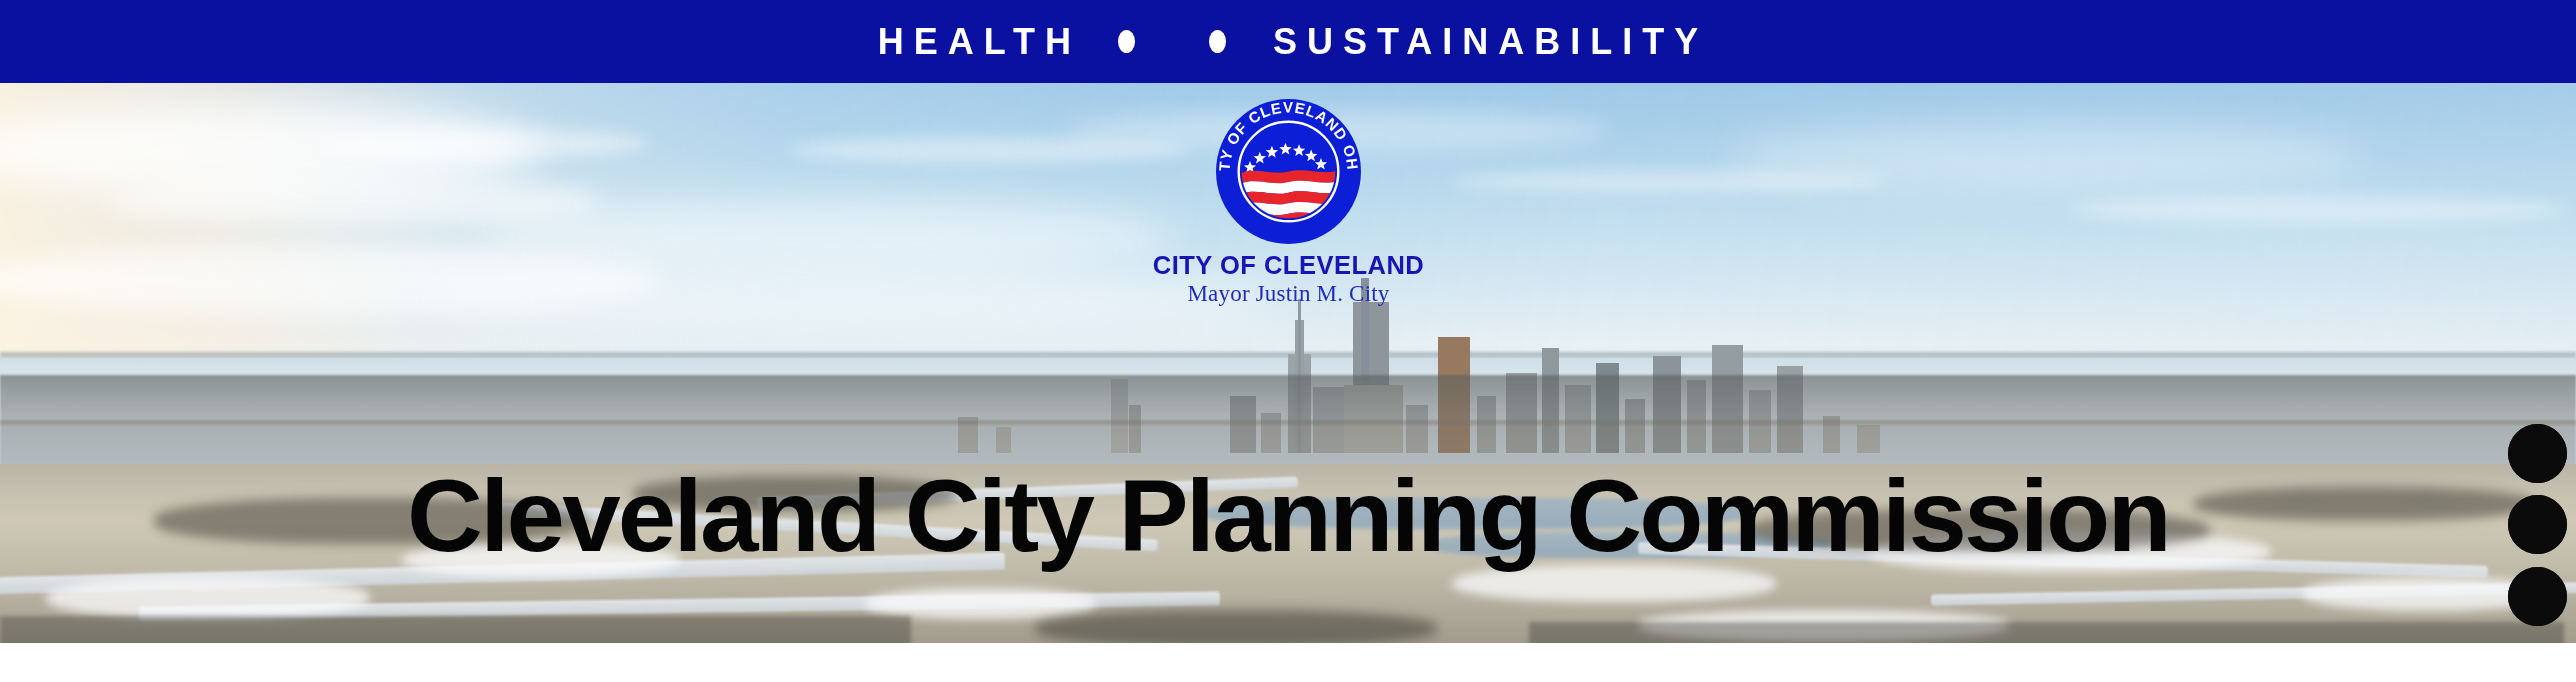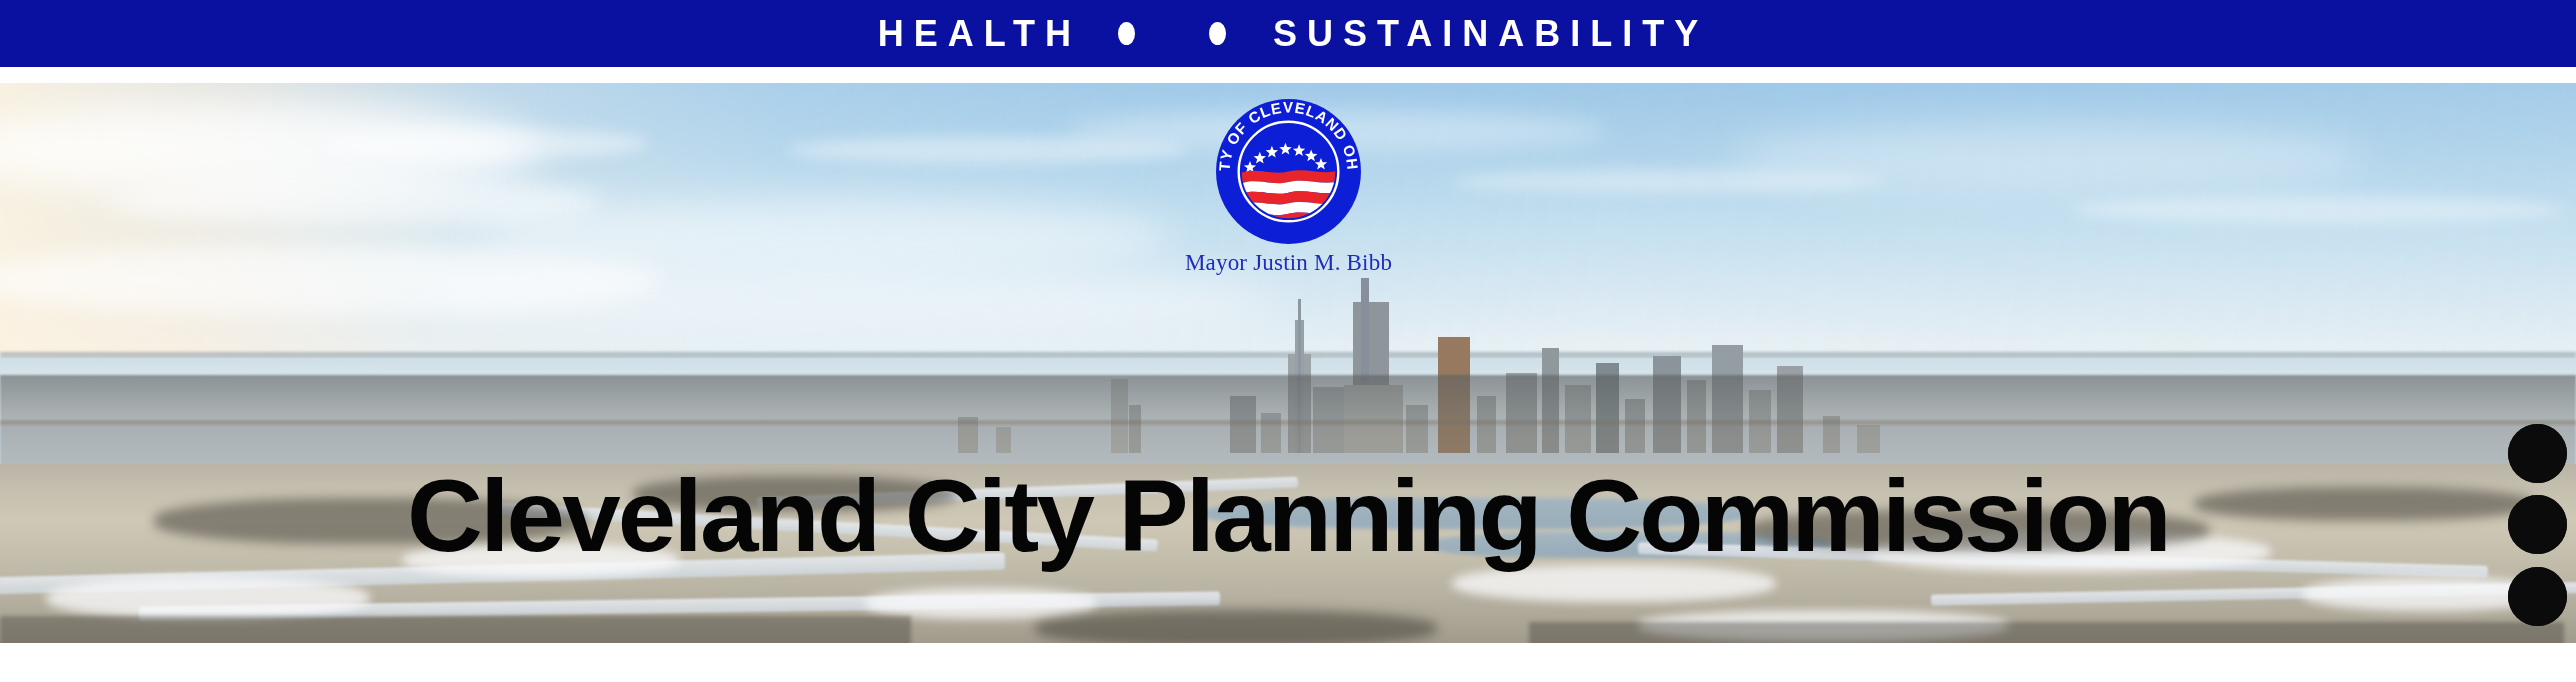--- a/index.html
+++ b/index.html
@@ -3,21 +3,21 @@
 <meta charset="utf-8">
 <title>Cleveland City Planning Commission</title>
 <style>
   html,body{margin:0;padding:0;background:#ffffff;}
   body{width:2576px;height:682px;overflow:hidden;font-family:"Liberation Sans",sans-serif;}
 
   #page{position:relative;width:2576px;height:682px;background:#ffffff;overflow:hidden;}
 
   
   .topbar{
-    position:absolute;left:0;top:0;width:2576px;height:67px;
+    position:absolute;left:0;top:0;width:2576px;height:83px;
     background:#0a10a0;
     display:flex;align-items:center;justify-content:center;
   }
   .topbar-inner{display:flex;align-items:center;justify-content:center;gap:0;}
   .tagword{
     color:#ffffff;font-family:"Liberation Sans",sans-serif;
     font-weight:700;font-size:36px;letter-spacing:10px;
     text-indent:10px;line-height:1;white-space:nowrap;
     -webkit-font-smoothing:antialiased;
   }
@@ -263,21 +263,22 @@
             <g>
               <path d="M32,104 C56,92 76,106 100,100 C124,94 146,106 170,98 L170,112 C146,120 124,108 100,114 C76,120 56,106 32,118 Z" fill="#e8252a"></path>
               <path d="M32,118 C56,106 76,120 100,114 C124,108 146,120 170,112 L170,126 C146,134 124,122 100,128 C76,134 56,120 32,132 Z" fill="#ffffff"></path>
               <path d="M32,132 C56,120 76,134 100,128 C124,122 146,134 170,126 L170,140 C146,148 124,136 100,142 C76,148 56,134 32,146 Z" fill="#e8252a"></path>
               <path d="M32,146 C56,134 76,148 100,142 C124,136 146,148 170,140 L170,154 C146,162 124,150 100,156 C76,162 56,148 32,160 Z" fill="#ffffff"></path>
               <path d="M32,160 C56,148 76,162 100,156 C124,150 146,162 170,154 L170,168 C146,176 124,164 100,170 C76,176 56,162 32,174 Z" fill="#e8252a"></path>
             </g>
           </g>
         </svg>
       </div>
-      <div class="mayorline">Mayor Justin M. Bibb</div>
+      <div class="cityline">CITY OF CLEVELAND</div>
+      <div class="mayorline">Mayor Justin M. City</div>
     </div>
 
     <div class="bigtitle" style="top:382px;">Cleveland City Planning Commission</div>
 
     <div class="socials" style="top:341px;">
 
       <div class="sbtn" title="YouTube">
         <svg width="59" height="59" viewBox="0 0 76 76" aria-hidden="true">
           <defs>
             <mask id="ytmask">

